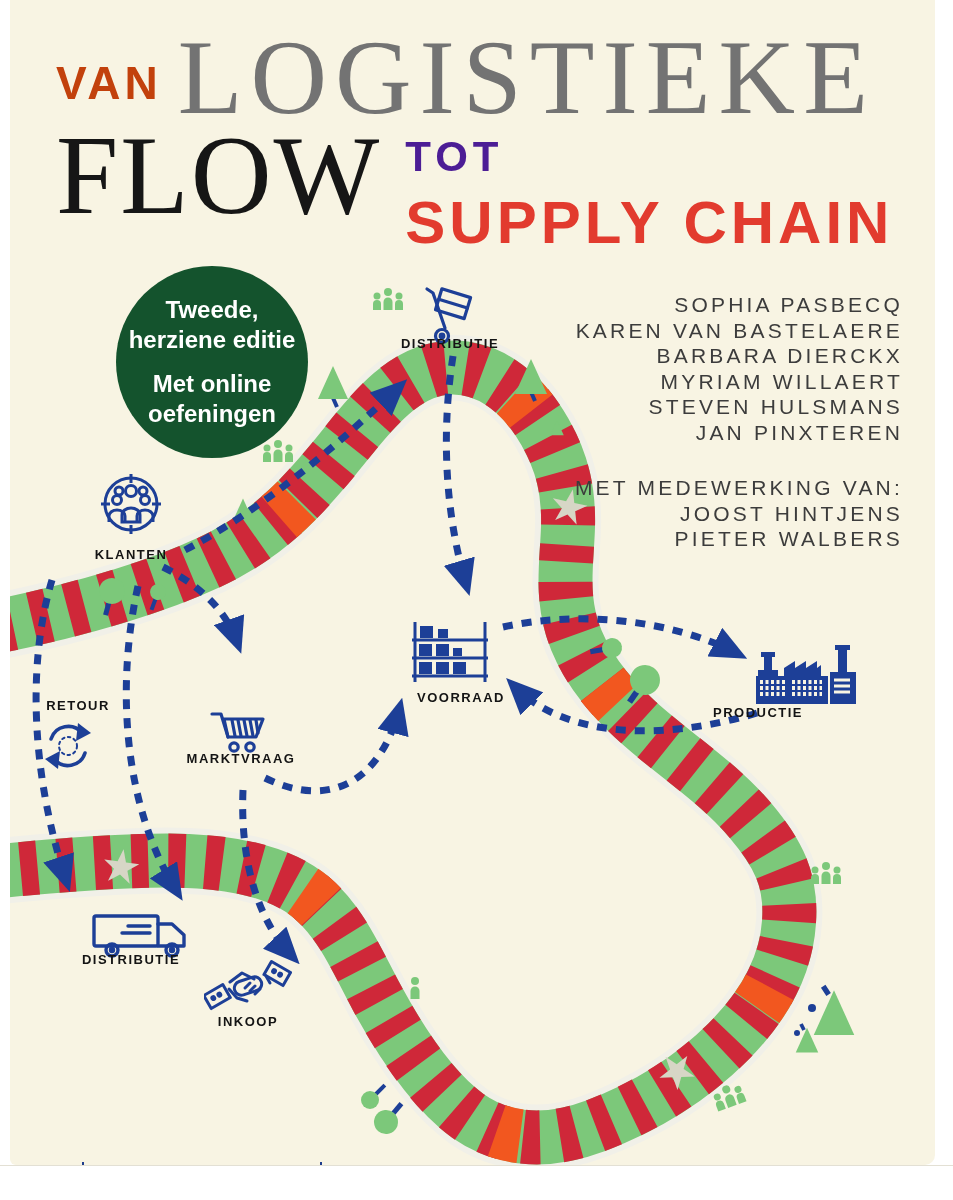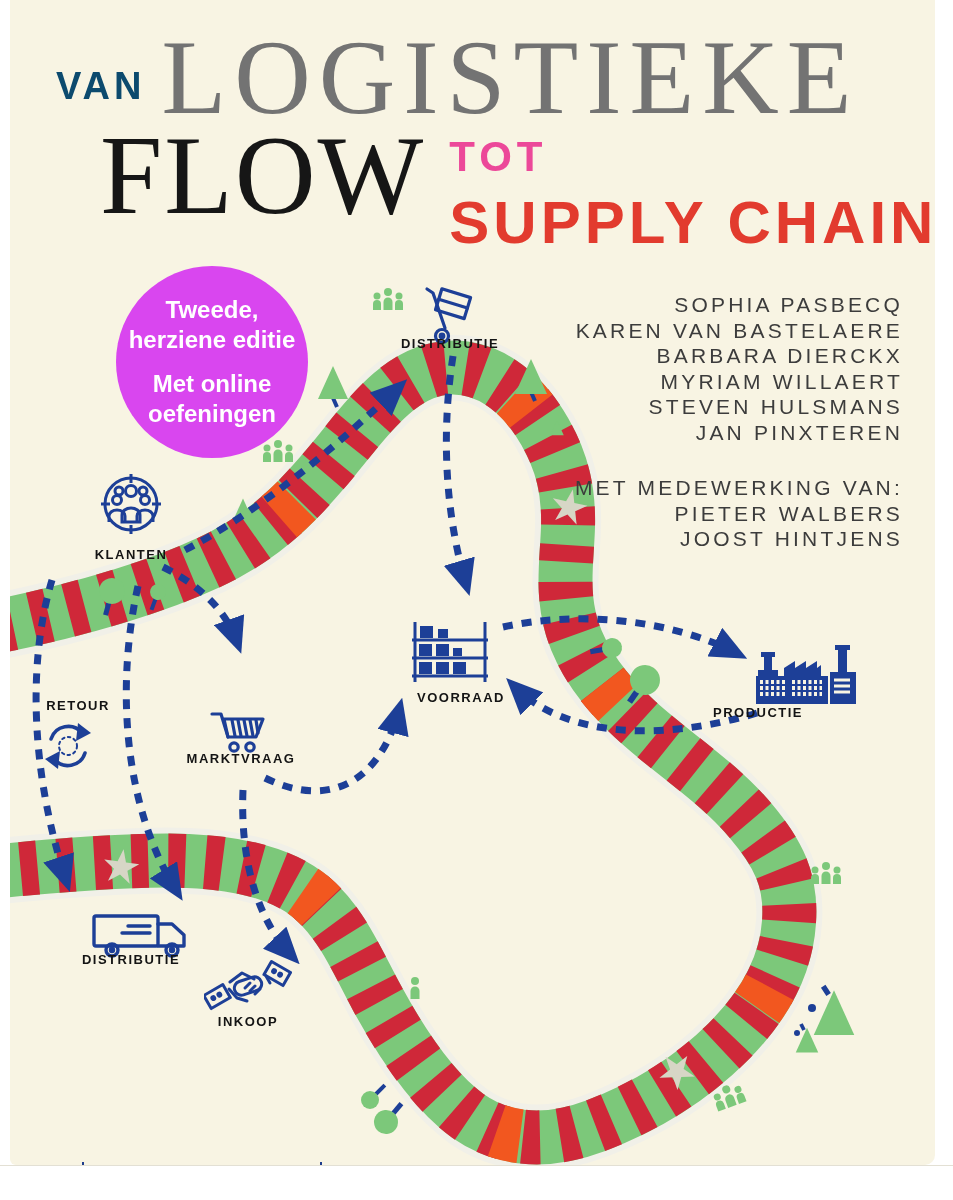--- a/index.html
+++ b/index.html
@@ -9,32 +9,32 @@
             background:#f8f4e3;border-radius:0 0 10px 6px;z-index:0;}
   .board{position:absolute;left:0;top:0;z-index:1;}
   .edge{position:absolute;background:#ffffff;z-index:5;}
   .edge-left{left:0;top:0;width:10px;height:1200px;}
   .edge-right{right:0;top:0;width:18px;height:1200px;}
   .edge-bottom{left:0;top:1165px;width:953px;height:35px;border-top:1px solid #e3e0d4;}
 
   
   .title-block{position:absolute;left:56px;top:22px;width:870px;}
   .t-row1{display:flex;align-items:baseline;}
-  .t-van{font-weight:bold;font-size:38px;color:#0c4a6e;letter-spacing:4px;position:relative;top:-14px;}
+  .t-van{font-weight:bold;font-size:46px;color:#c2410c;letter-spacing:4px;position:relative;top:-14px;}
   .t-logistieke{font-family:"Liberation Serif",serif;font-size:106px;line-height:1.05;color:#737373;
                 letter-spacing:8px;margin-left:16px;white-space:nowrap;}
-  .t-row2{display:flex;align-items:flex-start;margin-top:-14px;margin-left:44px;}
+  .t-row2{display:flex;align-items:flex-start;margin-top:-14px;}
   .t-flow{font-family:"Liberation Serif",serif;font-size:112px;line-height:1.0;color:#161616;letter-spacing:2px;}
   .t-col{margin-left:24px;margin-top:14px;}
-  .t-tot{font-weight:bold;font-size:42px;color:#ec4899;letter-spacing:5px;}
+  .t-tot{font-weight:bold;font-size:42px;color:#4c1d95;letter-spacing:5px;}
   .t-supply{font-weight:bold;font-size:60px;color:#e23b2e;letter-spacing:4px;margin-top:7px;white-space:nowrap;}
 
   
   .badge{position:absolute;left:116px;top:266px;width:192px;height:192px;border-radius:50%;
-         background:#d946ef;color:#ffffff;text-align:center;font-weight:bold;
+         background:#14532d;color:#ffffff;text-align:center;font-weight:bold;
          display:flex;flex-direction:column;justify-content:center;z-index:2;}
   .badge .b1{font-size:24px;line-height:30px;}
   .badge .b2{font-size:24px;line-height:30px;margin-top:14px;text-align:center;}
 
   
   .authors{position:absolute;right:50px;top:292px;text-align:right;color:#3c3c3c;
            font-size:21px;letter-spacing:3.2px;line-height:25.5px;z-index:2;}
   .authors .heading{margin-top:30px;}
 
   
@@ -355,22 +355,22 @@
   </div>
 
   <div class="authors">
     <div>SOPHIA PASBECQ</div>
     <div>KAREN VAN BASTELAERE</div>
     <div>BARBARA DIERCKX</div>
     <div>MYRIAM WILLAERT</div>
     <div>STEVEN HULSMANS</div>
     <div>JAN PINXTEREN</div>
     <div class="heading">MET MEDEWERKING VAN:</div>
+    <div>JOOST HINTJENS</div>
     <div>PIETER WALBERS</div>
-    <div>JOOST HINTJENS</div>
   </div>
 
   <div class="publisher">OWL PRESS</div>
 
   <div class="edge edge-left"></div>
   <div class="edge edge-right"></div>
   <div class="edge edge-bottom"></div>
 </div>
 
 </body></html>

